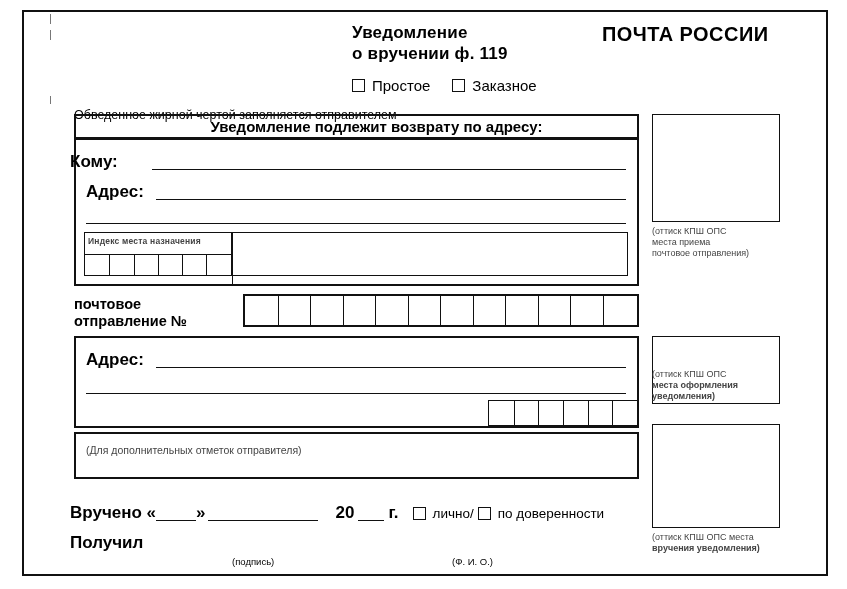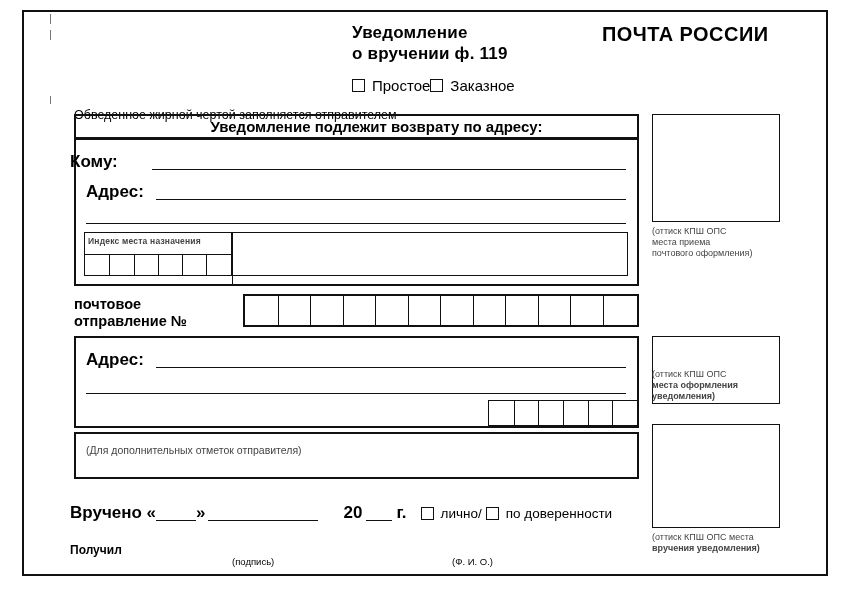--- a/index.html
+++ b/index.html
@@ -68,20 +68,21 @@
   }
 
   .type-row {
     position: absolute;
     left: 352px;
     top: 74px;
     width: 280px;
     height: 22px;
     display: flex;
     align-items: center;
+    gap: 22px;
     font-size: 15px;
   }
   .chk {
     display: inline-block;
     width: 13px;
     height: 13px;
     border: 1.6px solid #111;
     box-sizing: border-box;
     margin-right: 7px;
     vertical-align: -1px;
@@ -265,24 +266,24 @@
     align-items: center;
     white-space: nowrap;
   }
 
   .received-row {
     position: absolute;
     left: 70px;
     top: 533px;
     width: 575px;
     height: 24px;
-    font-size: 12px;
+    font-size: 17px;
     font-weight: 700;
     display: flex;
-    align-items: flex-end;
+    align-items: flex-start;
     white-space: nowrap;
   }
   .sig-caption {
     position: absolute;
     font-size: 9.5px;
     font-weight: 400;
     white-space: nowrap;
   }
 
   
@@ -391,21 +392,21 @@
   </div>
 
   <div class="block notes-box"></div>
   <div class="notes-text faint">(Для дополнительных отметок отправителя)</div>
 
   <div class="deliver-row">
     <span>Вручено «</span>
     <span class="gapline" style="width:40px;"></span>
     <span>»</span>
     <span class="gapline" style="width:110px; margin-left:2px;"></span>
-    <span style="margin-left:26px;text-align:right;">20</span>
+    <span style="margin-left:18px;text-align:right;">20</span>
     <span class="gapline" style="width:26px; margin:0 4px;"></span>
     <span>г.</span>
     <span class="small-opt" style="margin-left:14px;">
       <span class="chk"></span>
       <span>лично/</span>
     </span>
     <span class="small-opt" style="margin-left:4px;">
       <span class="chk"></span>
       <span>по доверенности</span>
     </span>
@@ -415,21 +416,21 @@
     <span>Получил</span>
     <span class="gapline" style="width:470px; margin-left:10px;"></span>
   </div>
   <div class="sig-caption" style="left:232px; top:556px;">(подпись)</div>
   <div class="sig-caption" style="left:452px; top:556px;">(Ф. И. О.)</div>
 
   <div class="stamp" style="left:652px; top:114px; width:128px; height:108px;"></div>
   <div class="stamp-cap faint" style="left:652px; top:226px;">
     <div>(оттиск КПШ ОПС</div>
     <div style="font-weight:400">места приема</div>
-    <div>почтового оформления)</div>
+    <div>почтовое отправления)</div>
   </div>
 
   <div class="stamp" style="left:652px; top:336px; width:128px; height:68px;"></div>
   <div class="stamp-cap faint" style="left:652px; top:369px;">
     <div>(оттиск КПШ ОПС</div>
     <div style="font-weight:700">места оформления</div>
     <div style="font-weight:700">уведомления)</div>
   </div>
 
   <div class="stamp" style="left:652px; top:424px; width:128px; height:104px;"></div>

